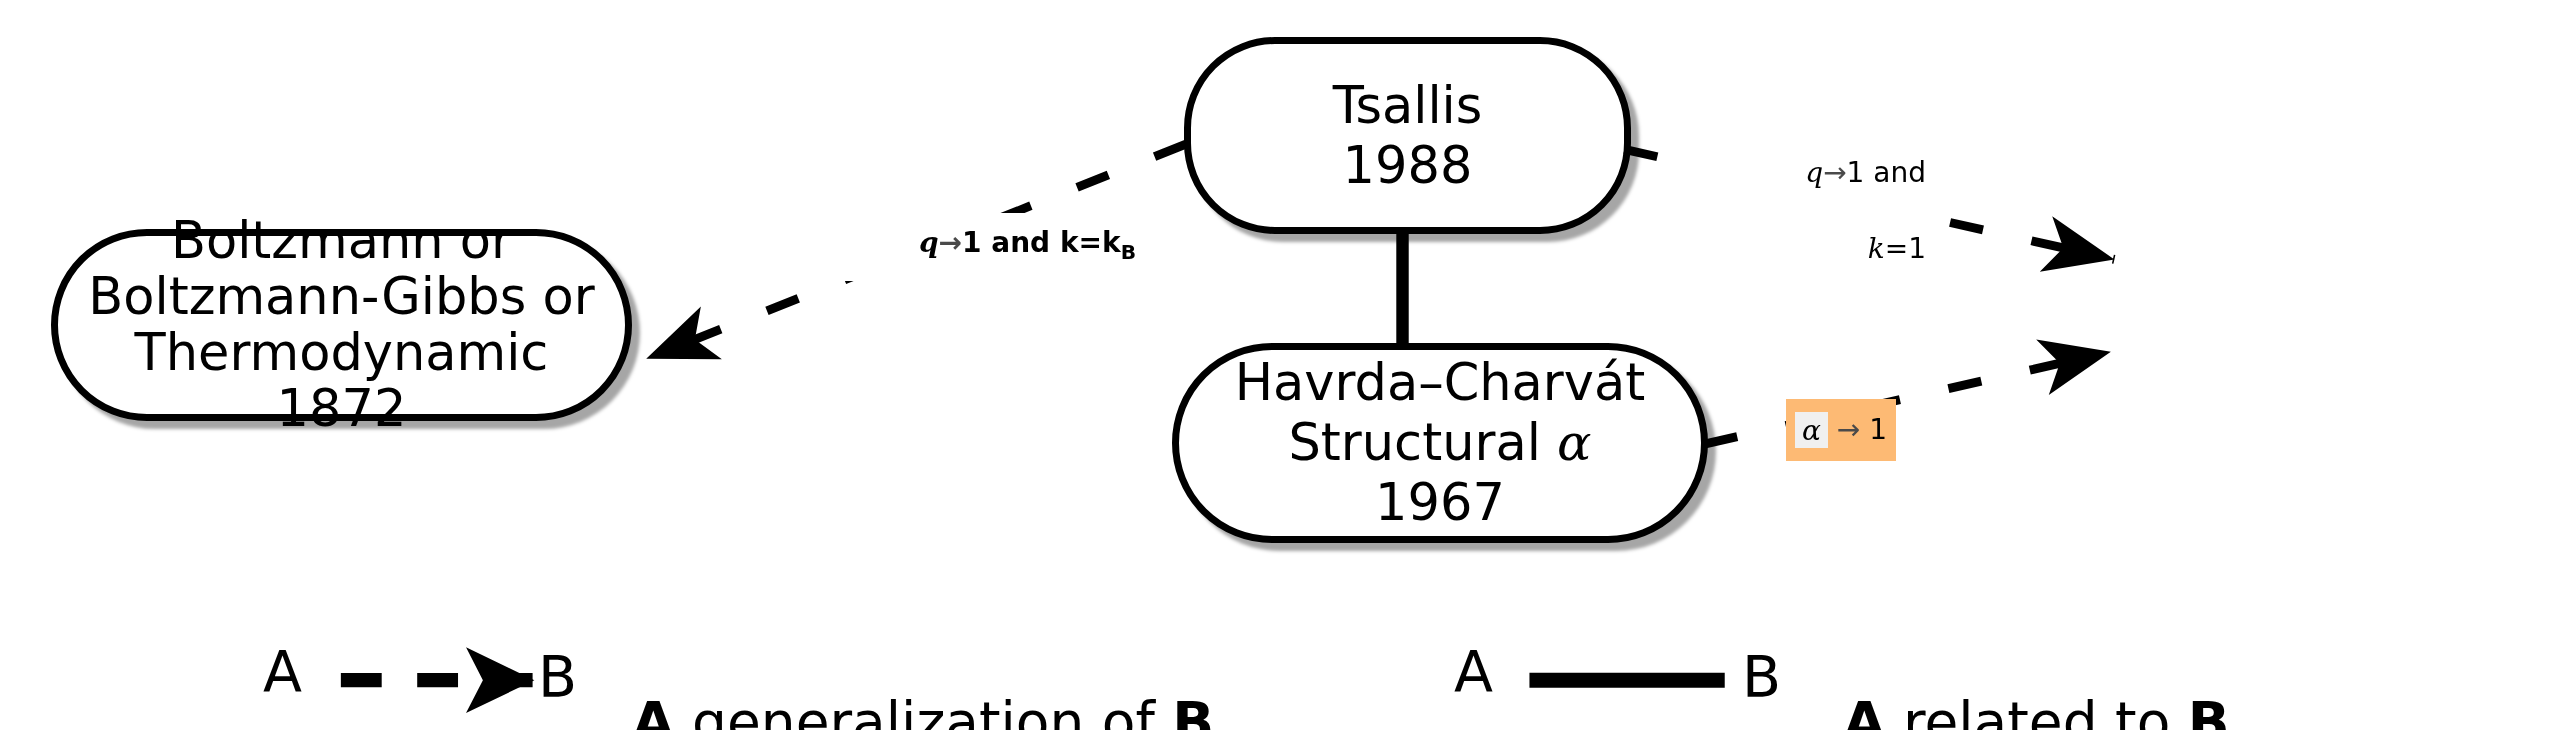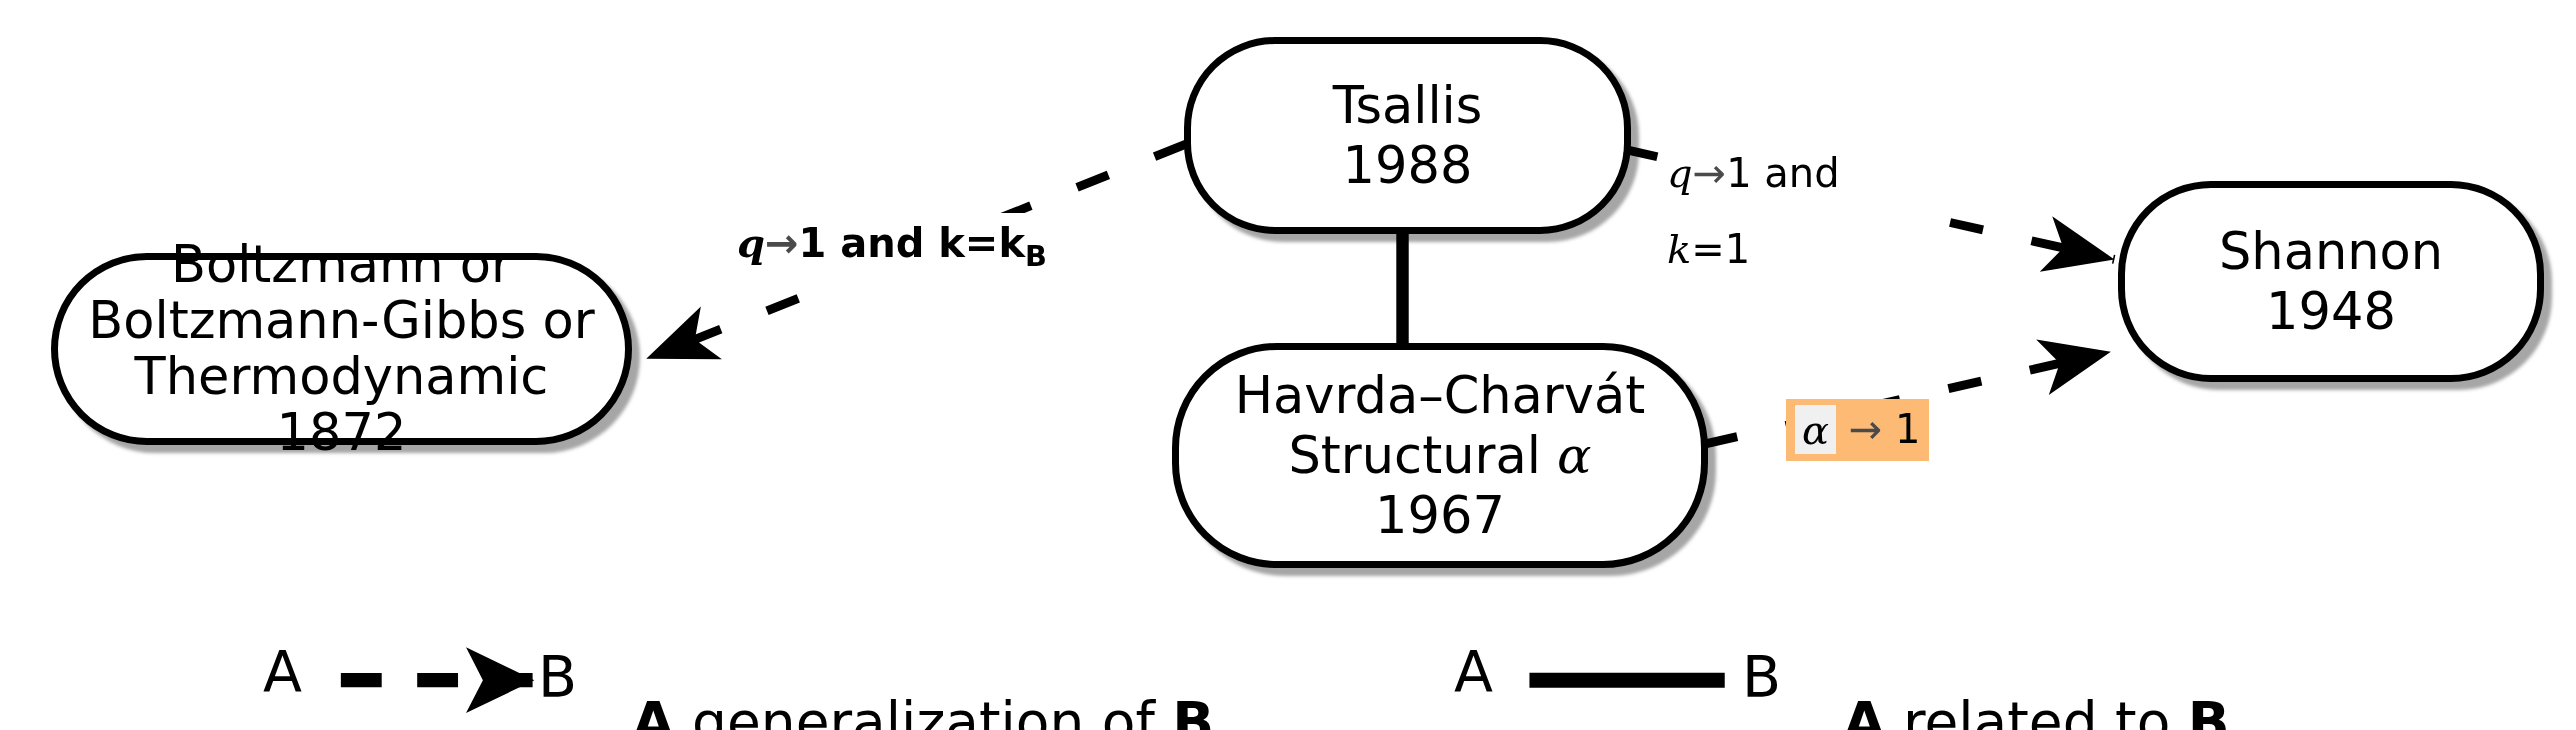--- a/index.html
+++ b/index.html
@@ -22,33 +22,33 @@
     display:flex;
     flex-direction:column;
     align-items:center;
     justify-content:center;
     text-align:center;
     font-size:51px;
     line-height:60px;
     z-index:2;
     white-space:nowrap;
   }
-  .node-boltzmann{left:51px;top:229px;width:581px;height:192px;border-radius:129px;line-height:56px;margin-top:24px;}
+  .node-boltzmann{left:51px;top:229px;width:581px;height:192px;border-radius:129px;line-height:56px;}
   .node-tsallis{left:1184px;top:37px;width:447px;height:197px;border-radius:91px;}
-  .node-havrda{left:1172px;top:343px;width:536px;height:225px;border-radius:105px;}
+  .node-havrda{left:1172px;top:343px;width:536px;height:200px;border-radius:105px;}
   .node-shannon{left:2118px;top:181px;width:426px;height:201px;border-radius:93px;}
   
   #edges{position:absolute;left:0;top:0;z-index:3;}
   
   .edge-label{
     position:absolute;
     z-index:4;
-    font-size:40px;
+    font-size:28px;
     line-height:51px;
-    text-align:left;
+    text-align:right;
     white-space:nowrap;
   }
   .edge-label .var{font-family:"DejaVu Serif","Liberation Serif",serif;font-style:italic;}
   .edge-label .arrow{color:#4a4a4a;}
   .edge-label sub{font-size:0.72em;}
   .label-qkb{left:737px;top:213px;width:399px;background:#ffffff;padding:3.6px 0;font-weight:bold;}
   .label-qk1{left:1667px;top:133px;width:259px;background:#ffffff;line-height:76px;padding:1.8px 0;}
   .label-a1{left:1786px;top:399px;background:#fdba74;padding:5.3px 9px;}
   .alpha-hl{background:#f0f0f0;padding:1.8px 7px;}
   
@@ -100,24 +100,20 @@
     <div>Tsallis</div>
     <div>1988</div>
   </div>
 
   <div class="node node-havrda">
     <div>Havrda–Charvát</div>
     <div><span>Structural&nbsp;</span><span class="var" style="font-family:'DejaVu Serif','Liberation Serif',serif;font-style:italic;">α</span></div>
     <div>1967</div>
   </div>
 
-  <div class="node node-shannon">
-    <div>Shannon</div>
-    <div>1948</div>
-  </div>
 
   <div class="edge-label label-qkb">
     <span class="var">q</span><span class="arrow">→</span><span>1 and k=k</span><sub>B</sub>
   </div>
 
   <div class="edge-label label-qk1">
     <div><span class="var">q</span><span class="arrow">→</span><span>1 and</span></div>
     <div><span class="var">k</span><span>=1</span></div>
   </div>
 

